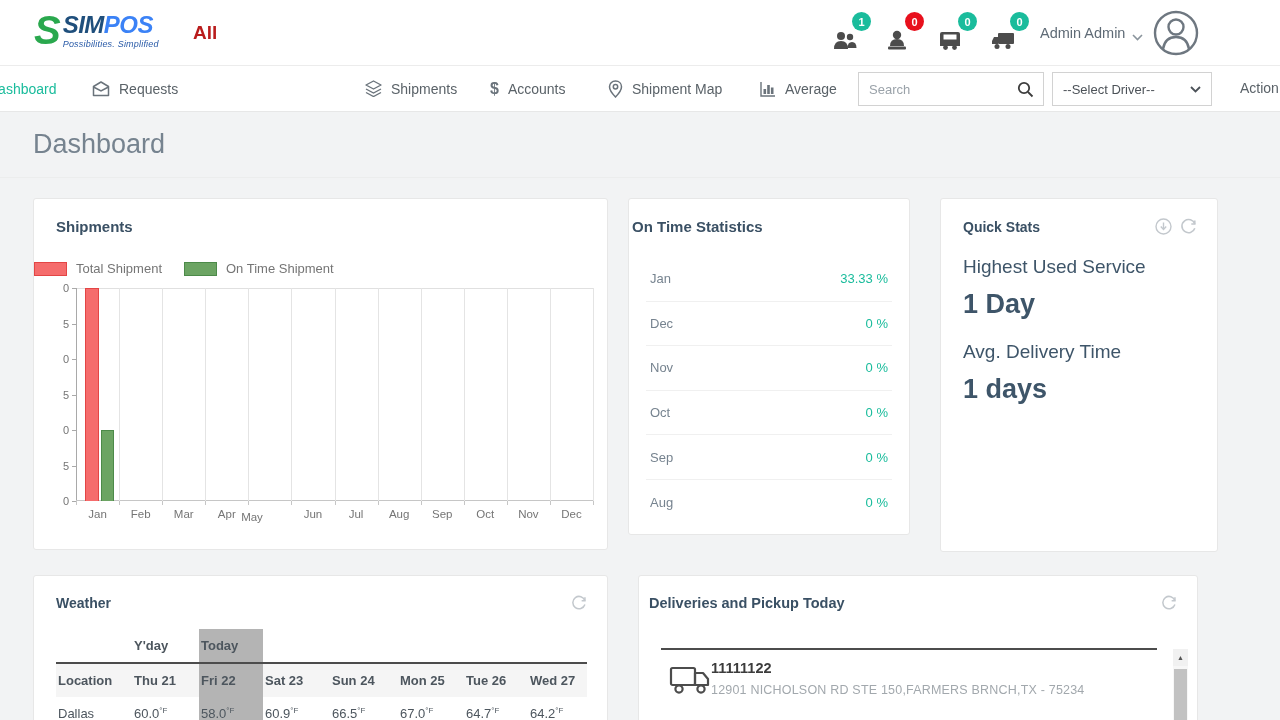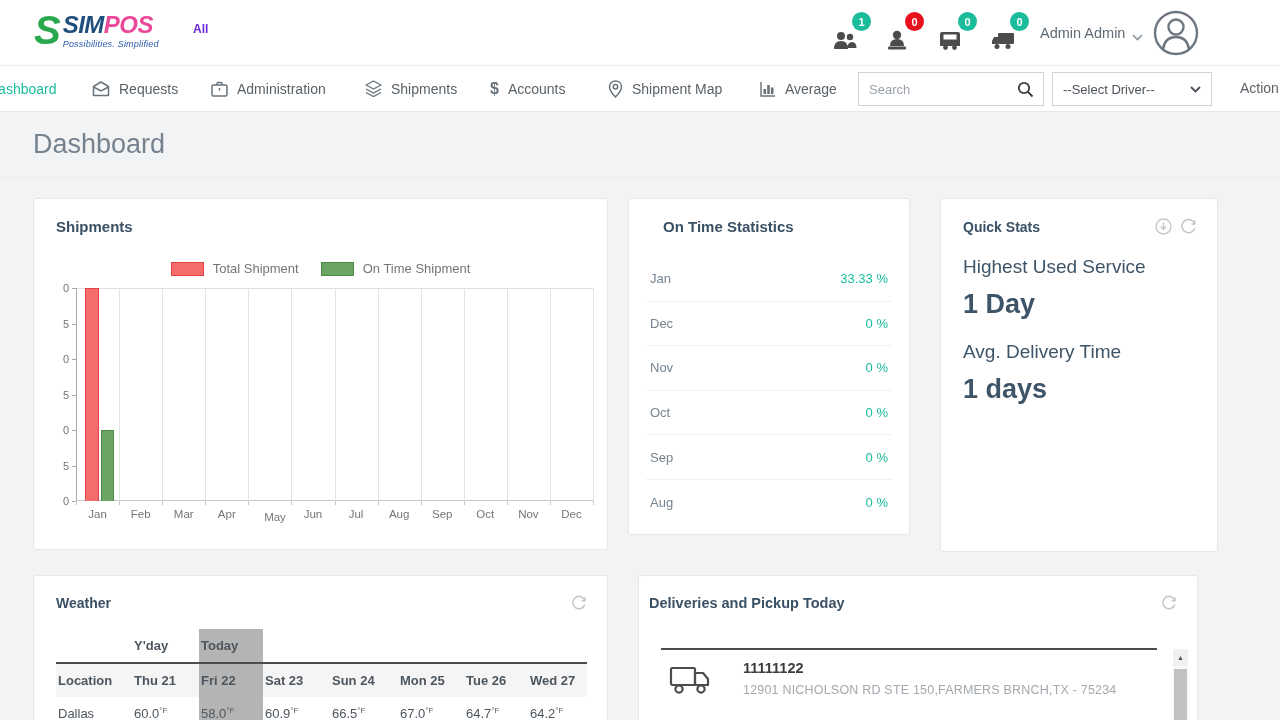--- a/index.html
+++ b/index.html
@@ -4,23 +4,23 @@
 <style>
   * { margin:0; padding:0; box-sizing:border-box; }
   html,body { width:1280px; height:720px; overflow:hidden; background:#f2f3f4;
     font-family:"Liberation Sans", sans-serif; }
   
   #header { position:absolute; left:0; top:0; width:1280px; height:66px; background:#ffffff; border-bottom:1px solid #ececec; }
   .brand { position:absolute; left:34px; top:10px; display:flex; align-items:flex-start; }
   .brand-mark { font-style:italic; font-weight:bold; font-size:40px; line-height:40px; color:#2aa84e; letter-spacing:-2px; }
   .brand-text { margin-left:4px; margin-top:3px; }
   .brand-name { font-style:italic; font-weight:bold; font-size:24px; line-height:24px; letter-spacing:-0.5px; }
-  .brand-name .sim { color:#1f4f7c; } .brand-name .pos { color:#ec4899; }
+  .brand-name .sim { color:#1f4f7c; } .brand-name .pos { color:#3b82f6; }
   .brand-tag { font-style:italic; font-size:9px; color:#2a5ba8; margin-top:2px; letter-spacing:0.2px; }
-  .context-label { position:absolute; left:193px; top:22px; font-size:12px; font-weight:bold; color:#6d28d9; }
+  .context-label { position:absolute; left:193px; top:22px; font-size:19px; font-weight:bold; color:#b91c1c; }
   .notif { position:absolute; top:18px; width:34px; height:32px; cursor:pointer; }
   .notif svg { position:absolute; left:0; bottom:0; color:#4c4c4c; }
   .badge { position:absolute; right:-4px; top:-6px; min-width:19px; height:19px; border-radius:50%;
     color:#fff; font-size:11px; font-weight:bold; display:flex; align-items:center; justify-content:center; }
   .username { position:absolute; left:1040px; top:25px; font-size:14.5px; color:#5f6b76; display:flex; align-items:flex-end; gap:7px; cursor:pointer; }
   .avatar { position:absolute; left:1153px; top:10px; width:46px; height:46px; border-radius:50%; cursor:pointer; }
   
   #nav { position:absolute; left:0; top:66px; width:1280px; height:46px; background:#ffffff; border-bottom:1px solid #e7e7e7; }
   .nav-item { position:absolute; top:0; height:45px; display:flex; align-items:center; gap:9px;
     font-size:14px; color:#5a6268; cursor:pointer; white-space:nowrap; }
@@ -35,21 +35,21 @@
   .action-link { position:absolute; left:1240px; top:14px; font-size:14px; color:#5a6268; white-space:nowrap; cursor:pointer; }
   
   #title-band { position:absolute; left:0; top:112px; width:1280px; height:66px; border-bottom:1px solid #eceded; }
   #page-title { position:absolute; left:33px; top:17px; font-size:27px; color:#76838f; font-weight:normal; }
   
   .card { position:absolute; background:#fff; border:1px solid #e7e7e7; border-radius:3px; }
   .card-title { font-size:15px; font-weight:bold; color:#3a5064; }
   .card-tools { position:absolute; top:19px; right:20px; display:flex; gap:8px; }
   .card-tools svg { color:#c3c8cd; cursor:pointer; }
   
-  #legend { position:absolute; left:0; top:62px; width:100%; display:flex; justify-content:center; gap:22px; }
+  #legend { position:absolute; left:0; top:62px; width:100%; display:flex; gap:22px; }
   .legend-item { display:flex; align-items:center; gap:9px; font-size:13px; color:#757575; }
   .legend-swatch { width:33px; height:14px; border:1.5px solid; }
   #plot { position:absolute; left:42px; top:89px; width:517px; height:213px; }
   .vgrid { position:absolute; top:0; width:1px; height:100%; background:#e4e4e4; }
   .hgrid-top { position:absolute; left:0; top:0; width:100%; height:1px; background:#e0e0e0; }
   .axis-left { position:absolute; left:0; top:0; width:1px; height:100%; background:#a9a9a9; }
   .axis-bottom { position:absolute; left:0; bottom:0; width:100%; height:1px; background:#c6c6c6; }
   .ytick-label { position:absolute; right:100%; margin-right:7px; transform:translateY(-50%); font-size:11px; color:#757575; }
   .ytick-mark { position:absolute; left:-4px; width:4px; height:1px; background:#a9a9a9; }
   .xtick-mark { position:absolute; top:100%; width:1px; height:4px; background:#c6c6c6; }
@@ -73,21 +73,21 @@
   .wx-bold { font-weight:bold; }
   .today-band { background:#b4b4b4; }
   .wx-sep { height:2px; background:#4c4c4c; }
   .wx-header { background:#f5f5f5; }
   .deg { font-size:8px; vertical-align:super; }
   
   .dl-sep { position:absolute; left:22px; right:40px; top:72px; height:2px; background:#4c4c4c; }
   .dl-scrollbar { position:absolute; right:9px; top:73px; width:15px; bottom:0; background:#f7f7f7; }
   .dl-scroll-up { width:15px; height:17px; background:#f1f1f1; display:flex; align-items:center; justify-content:center; font-size:7px; color:#555; cursor:pointer; }
   .dl-scroll-thumb { width:13px; margin:3px auto 0; height:120px; background:#c2c2c2; }
-  .dl-item { position:absolute; left:30px; top:84px; display:flex; gap:32px; cursor:pointer; }
+  .dl-item { position:absolute; left:30px; top:84px; display:flex; cursor:pointer; }
   .dl-icon { color:#4c4c4c; margin-top:4px; }
   .dl-id { font-size:14.5px; font-weight:bold; color:#3c3c3c; }
   .dl-addr { font-size:12.5px; color:#a2a8ad; margin-top:7px; letter-spacing:0.2px;text-align:right; }
 </style>
 </head>
 <body>
 
 <div id="header">
   <div class="brand">
     <span class="brand-mark">S</span>
@@ -152,28 +152,20 @@
 <div id="nav">
   <div class="nav-item active" style="left:-12px;">
     <span>Dashboard</span>
   </div>
   <div class="nav-item" style="left:92px;">
     <svg width="18" height="16" viewBox="0 0 18 16">
       <path d="M1.5 5.5 L9 1 L16.5 5.5 V14.5 H1.5 Z" fill="none" stroke="currentColor" stroke-width="1.5" stroke-linejoin="round"></path>
       <path d="M1.5 6 L9 10 L16.5 6" fill="none" stroke="currentColor" stroke-width="1.5"></path>
     </svg>
     <span>Requests</span>
-  </div>
-  <div class="nav-item" style="left:211px;">
-    <svg width="17" height="16" viewBox="0 0 17 16">
-      <rect x="1" y="4" width="15" height="11" rx="1.5" fill="none" stroke="currentColor" stroke-width="1.5"></rect>
-      <path d="M6 4 V2.5 a1 1 0 0 1 1-1 h3 a1 1 0 0 1 1 1 V4" fill="none" stroke="currentColor" stroke-width="1.5"></path>
-      <line x1="8.5" y1="7" x2="8.5" y2="9.5" stroke="currentColor" stroke-width="1.5"></line>
-    </svg>
-    <span>Administration</span>
   </div>
   <div class="nav-item" style="left:365px;">
     <svg width="17" height="17" viewBox="0 0 17 17">
       <path d="M8.5 1 L16 5 L8.5 9 L1 5 Z" fill="none" stroke="currentColor" stroke-width="1.4" stroke-linejoin="round"></path>
       <path d="M1 9 L8.5 13 L16 9" fill="none" stroke="currentColor" stroke-width="1.4"></path>
       <path d="M1 12.5 L8.5 16.5 L16 12.5" fill="none" stroke="currentColor" stroke-width="1.4"></path>
     </svg>
     <span>Shipments</span>
   </div>
   <div class="nav-item" style="left:490px;">
@@ -272,33 +264,33 @@
       <div class="xtick-mark" style="left: 387.75px;"></div>
       <div class="xtick-mark" style="left: 430.833px;"></div>
       <div class="xtick-mark" style="left: 473.917px;"></div>
       <div class="xtick-mark" style="left: 517px;"></div>
       <div class="bar" style="left: 9.47833px; width: 13.3558px; height: 213px; background: rgb(245, 108, 108); border-color: rgb(227, 69, 69);"></div>
       <div class="bar" style="left: 24.5575px; width: 13.3558px; height: 71px; background: rgb(108, 164, 99); border-color: rgb(76, 138, 73);"></div>
       <div class="month-label" style="left: 21.5417px;">Jan</div>
       <div class="month-label" style="left: 64.625px;">Feb</div>
       <div class="month-label" style="left: 107.708px;">Mar</div>
       <div class="month-label" style="left: 150.792px;">Apr</div>
-      <div class="month-label" style="left: 199px; margin-top: 10px;">May</div>
+      <div class="month-label" style="left: 176px; margin-top: 10px;">May</div>
       <div class="month-label" style="left: 236.958px;">Jun</div>
       <div class="month-label" style="left: 280.042px;">Jul</div>
       <div class="month-label" style="left: 323.125px;">Aug</div>
       <div class="month-label" style="left: 366.208px;">Sep</div>
       <div class="month-label" style="left: 409.292px;">Oct</div>
       <div class="month-label" style="left: 452.375px;">Nov</div>
       <div class="month-label" style="left: 495.458px;">Dec</div>
     </div>
 </div>
 
 <div class="card" style="left:628px; top:198px; width:282px; height:337px;">
-  <div class="card-title" style="position:absolute; left:34px; top:19px;">On Time Statistics</div>
+  <div class="card-title" style="position:absolute; left:3px; top:19px;">On Time Statistics</div>
   <div class="ot-rows">
     <div class="ot-row">
         <span class="ot-month">Jan</span>
         <span class="ot-value">33.33 %</span>
       </div>
     <div class="ot-row">
         <span class="ot-month">Dec</span>
         <span class="ot-value">0 %</span>
       </div>
     <div class="ot-row">

